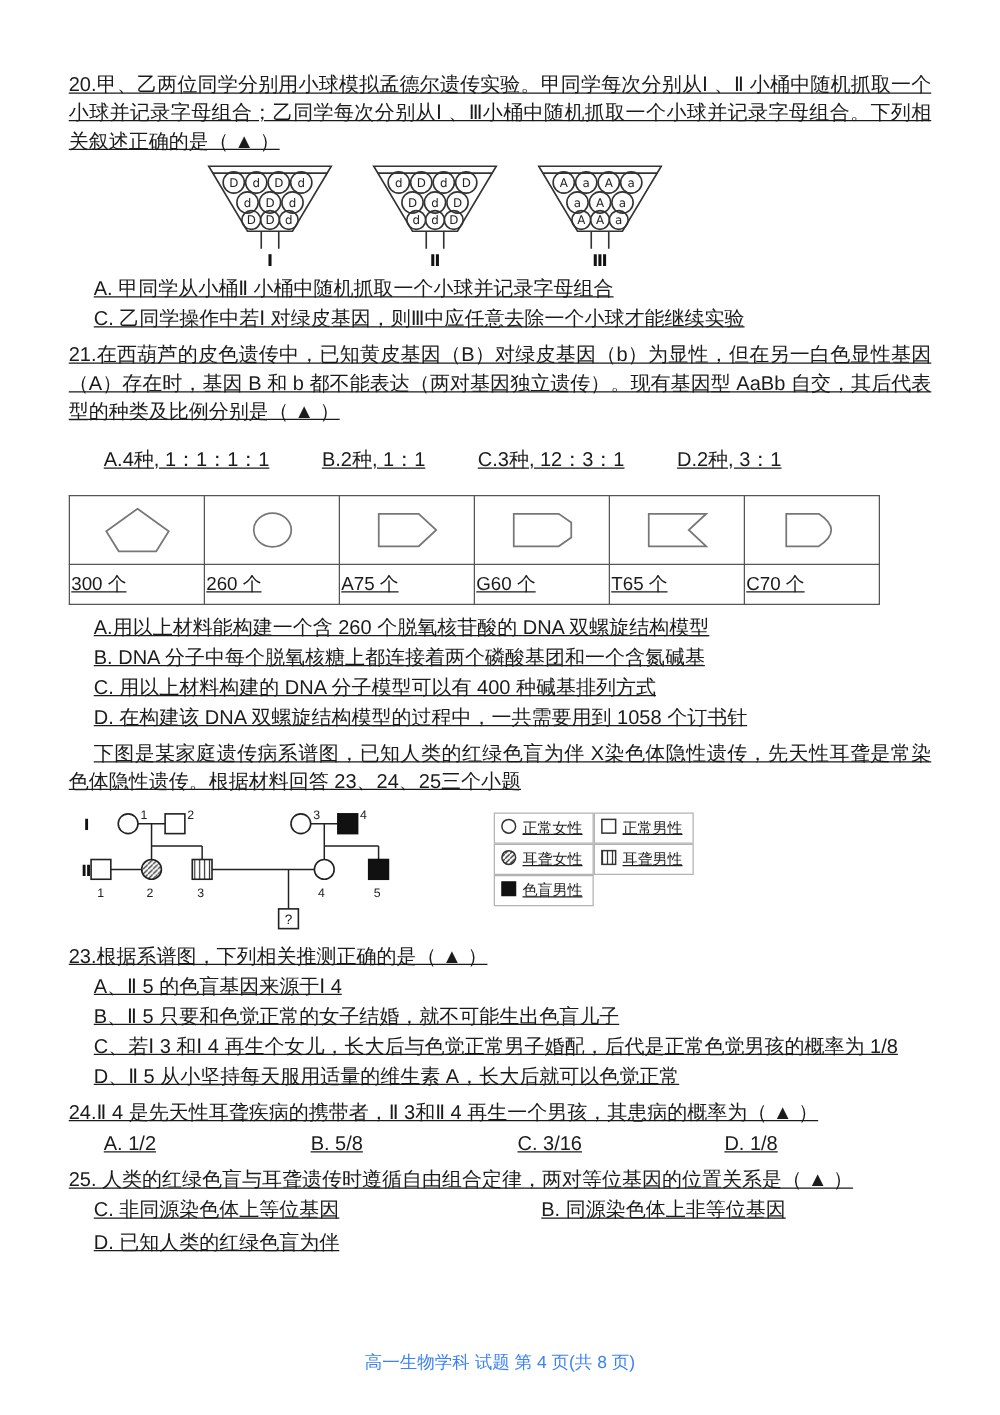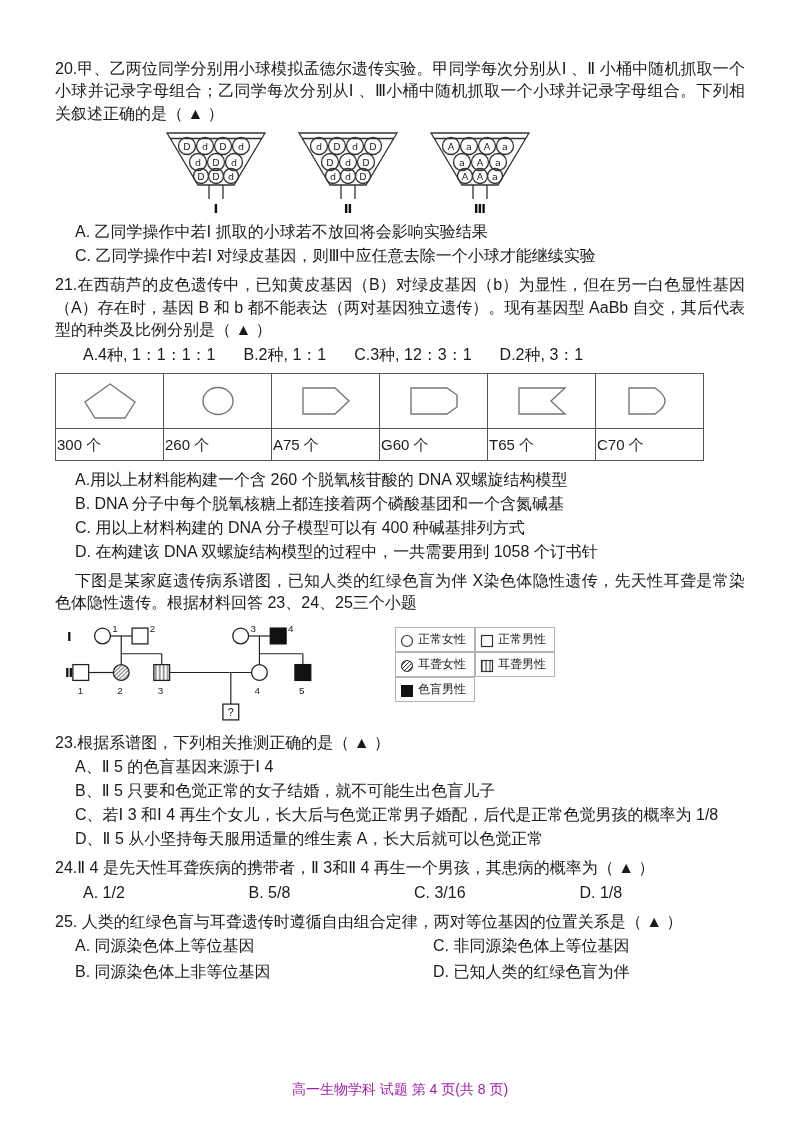--- a/index.html
+++ b/index.html
@@ -1,25 +1,25 @@
 <!DOCTYPE html>
 <html><head>
 <meta charset="utf-8">
 <style>
   html,body{margin:0;padding:0;background:#ffffff}
   .sheet{
     width:800px;height:1132px;background:#fff;box-sizing:border-box;
     padding:58px 55px 0 55px;position:relative;overflow:hidden;
     font-family:"Liberation Sans","DejaVu Sans",sans-serif;
-    font-size:16px;line-height:1.4;color:#1b1b1b;
+    font-size:16px;line-height:1.4;color:#1b1b1b;text-decoration:underline;
   }
   .question{margin-bottom:7px}
   .stem{margin:0 0 2px 0;text-align:justify}
   .opt{padding-left:20px;margin:1.5px 0}
-  .opts-inline{display:flex;gap:28px;padding-left:28px;margin:2px 0}
+  .opts-inline{display:flex;gap:42px;padding-left:28px;margin:16px 0}
   .opts-row4{display:flex;padding-left:28px;margin:2px 0}
   .opts-row4 span{flex:1}
   .opts-grid{display:grid;grid-template-columns:358px auto;row-gap:3px;padding-left:20px;margin:2px 0}
   .indent{text-indent:20px}
 
   
   .bucket-row{display:flex;gap:22px;margin:4px 0 4px 106px}
   svg .s{stroke:#333;fill:none;stroke-width:1.3}
   svg .ball-t{fill:#222;font-size:9.5px;text-anchor:middle;font-family:"DejaVu Sans",sans-serif}
   svg .bucket-lb{fill:#111;font-size:13px;font-weight:600;text-anchor:middle}
@@ -36,24 +36,24 @@
   .ped-row{display:flex;align-items:flex-start;gap:26px;margin:6px 0 6px 8px}
   .pedigree line,.pedigree polyline{stroke:#222;stroke-width:1.2;fill:none}
   .pedigree .sym{stroke:#222;stroke-width:1.3;fill:#fff}
   .pedigree .filled{fill:#111;stroke:#111}
   .pedigree .diag{fill:url(#hatchDiag)}
   .pedigree .vert{fill:url(#hatchVert)}
   .pedigree .num{font-size:10px;fill:#222}
   .pedigree .gen{font-size:12.5px;font-weight:600;fill:#111}
   .pedigree .qm{font-size:11px;fill:#111;text-anchor:middle}
   .legend{display:grid;grid-template-columns:repeat(2,80px);margin-top:6px}
-  .lg-item{border:1px solid #b3b3b3;display:flex;align-items:flex-end;gap:4px;padding:3px 4px;font-size:12px;height:25px;box-sizing:border-box;color:#222}
+  .lg-item{border:1px solid #b3b3b3;display:flex;align-items:flex-start;gap:4px;padding:3px 4px;font-size:12px;height:25px;box-sizing:border-box;color:#222}
   .lg-sym{flex:0 0 auto}
 
-  .footer{position:absolute;left:0;right:0;bottom:32px;text-align:center;font-size:14px;color:#a21caf}
+  .footer{position:absolute;left:0;right:0;bottom:32px;text-align:center;font-size:14px;color:#3b82f6}
 </style>
 </head>
 <body>
 
 <svg width="0" height="0" style="position:absolute" aria-hidden="true">
   <defs>
     <pattern id="hatchDiag" patternUnits="userSpaceOnUse" width="4" height="4">
       <path d="M0 4 L4 0" stroke="#333" stroke-width="1"></path>
     </pattern>
     <pattern id="hatchVert" patternUnits="userSpaceOnUse" width="4" height="4">
@@ -148,21 +148,21 @@
           <text class="ball-t" x="40" y="50.5">A</text>
         <circle class="s" cx="55" cy="47" r="7.5"></circle>
           <text class="ball-t" x="55" y="50.5">A</text>
         <circle class="s" cx="70" cy="47" r="7.5"></circle>
           <text class="ball-t" x="70" y="50.5">a</text>
         <text class="bucket-lb" x="55" y="84">Ⅲ</text>
       </svg>
     </div>
 
     <div>
-      <div class="opt">A. 乙同学操作中若Ⅰ 抓取的小球若不放回将会影响实验结果</div>
+      <div class="opt">A. 甲同学从小桶Ⅱ 小桶中随机抓取一个小球并记录字母组合</div>
       <div class="opt">C. 乙同学操作中若Ⅰ 对绿皮基因，则Ⅲ中应任意去除一个小球才能继续实验</div>
     </div>
   </section>
 
   <section class="question">
     <p class="stem">21.在西葫芦的皮色遗传中，已知黄皮基因（B）对绿皮基因（b）为显性，但在另一白色显性基因（A）存在时，基因 B 和 b 都不能表达（两对基因独立遗传）。现有基因型 AaBb 自交，其后代表型的种类及比例分别是（ ▲ ）</p>
     <div class="opts-inline">
       <span>A.4种, 1：1：1：1</span>
       <span>B.2种, 1：1</span>
       <span>C.3种, 12：3：1</span>
@@ -340,21 +340,20 @@
       <span>A. 1/2</span>
       <span>B. 5/8</span>
       <span>C. 3/16</span>
       <span>D. 1/8</span>
     </div>
   </section>
 
   <section class="question">
     <p class="stem">25. 人类的红绿色盲与耳聋遗传时遵循自由组合定律，两对等位基因的位置关系是（ ▲ ）</p>
     <div class="opts-grid">
-      <span>A. 同源染色体上等位基因</span>
       <span>C. 非同源染色体上等位基因</span>
       <span>B. 同源染色体上非等位基因</span>
       <span>D. 已知人类的红绿色盲为伴</span>
     </div>
   </section>
 
   <div class="footer">高一生物学科 试题 第 4 页(共 8 页)</div>
 </div>
 
 </body></html>

